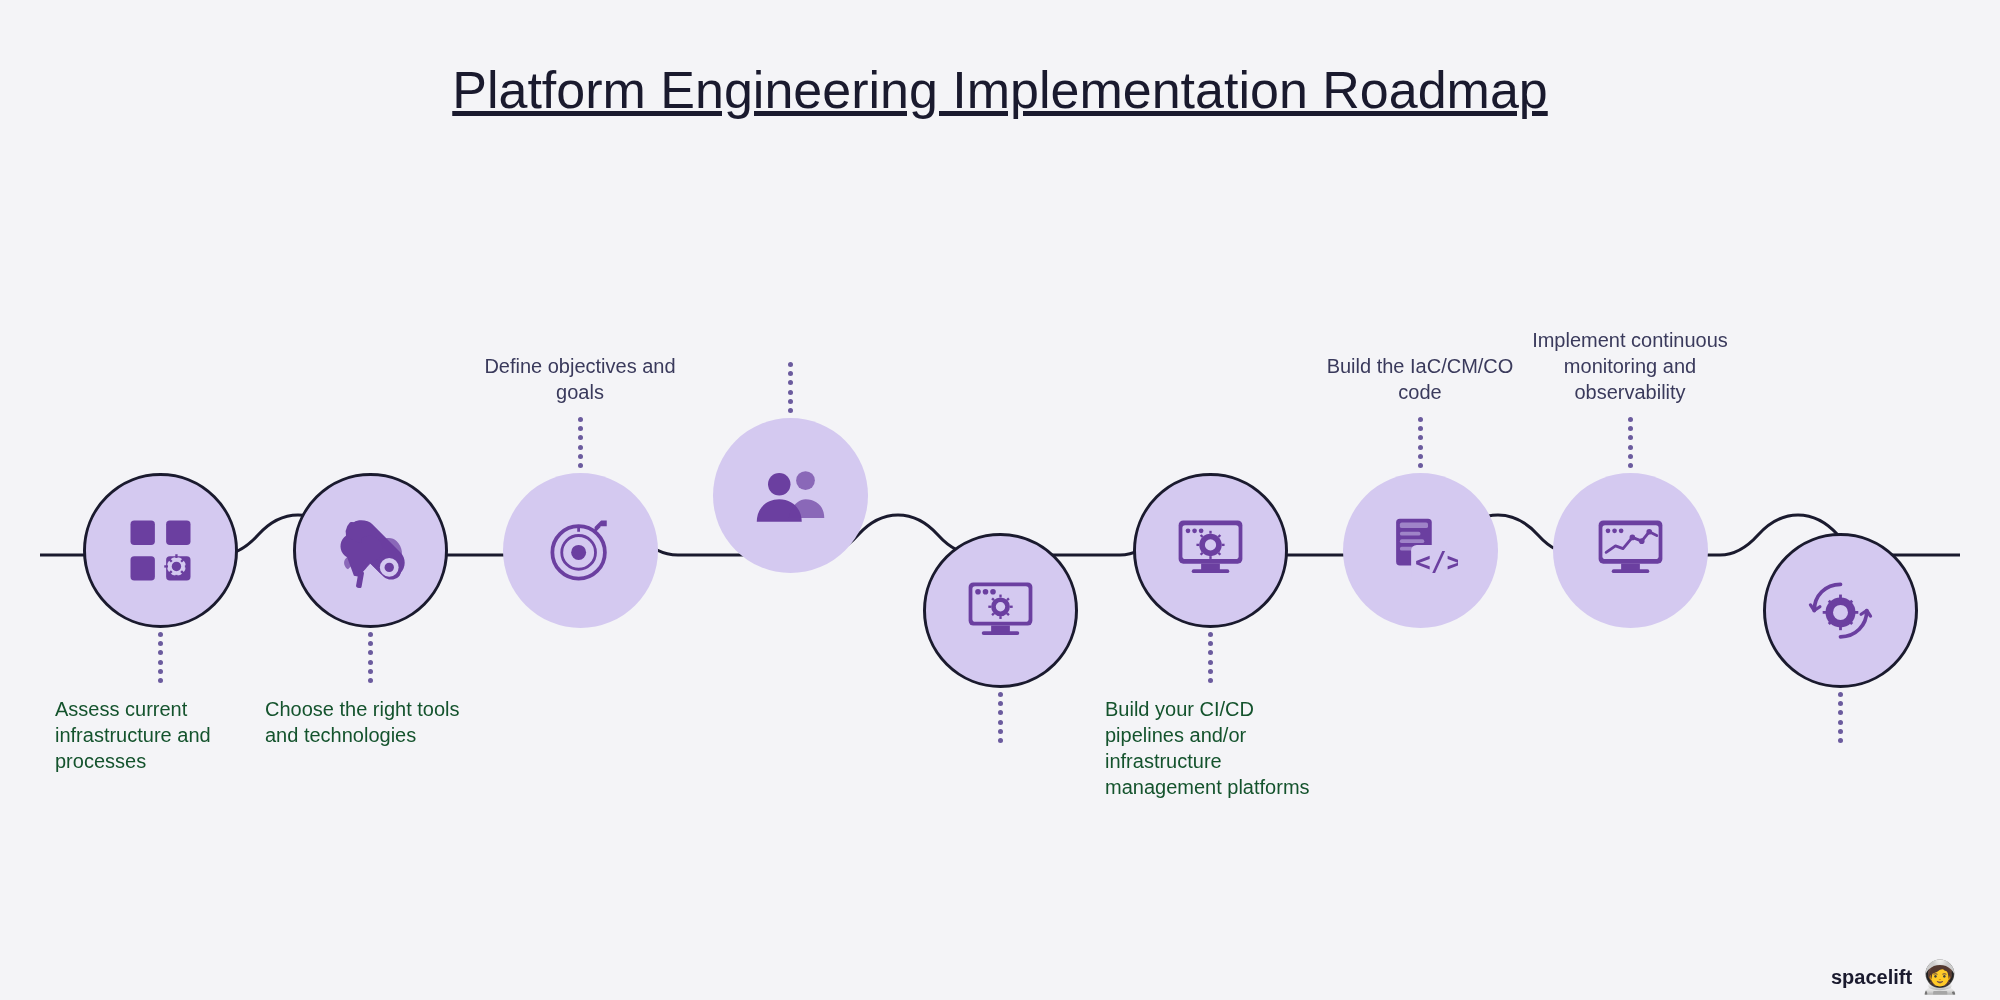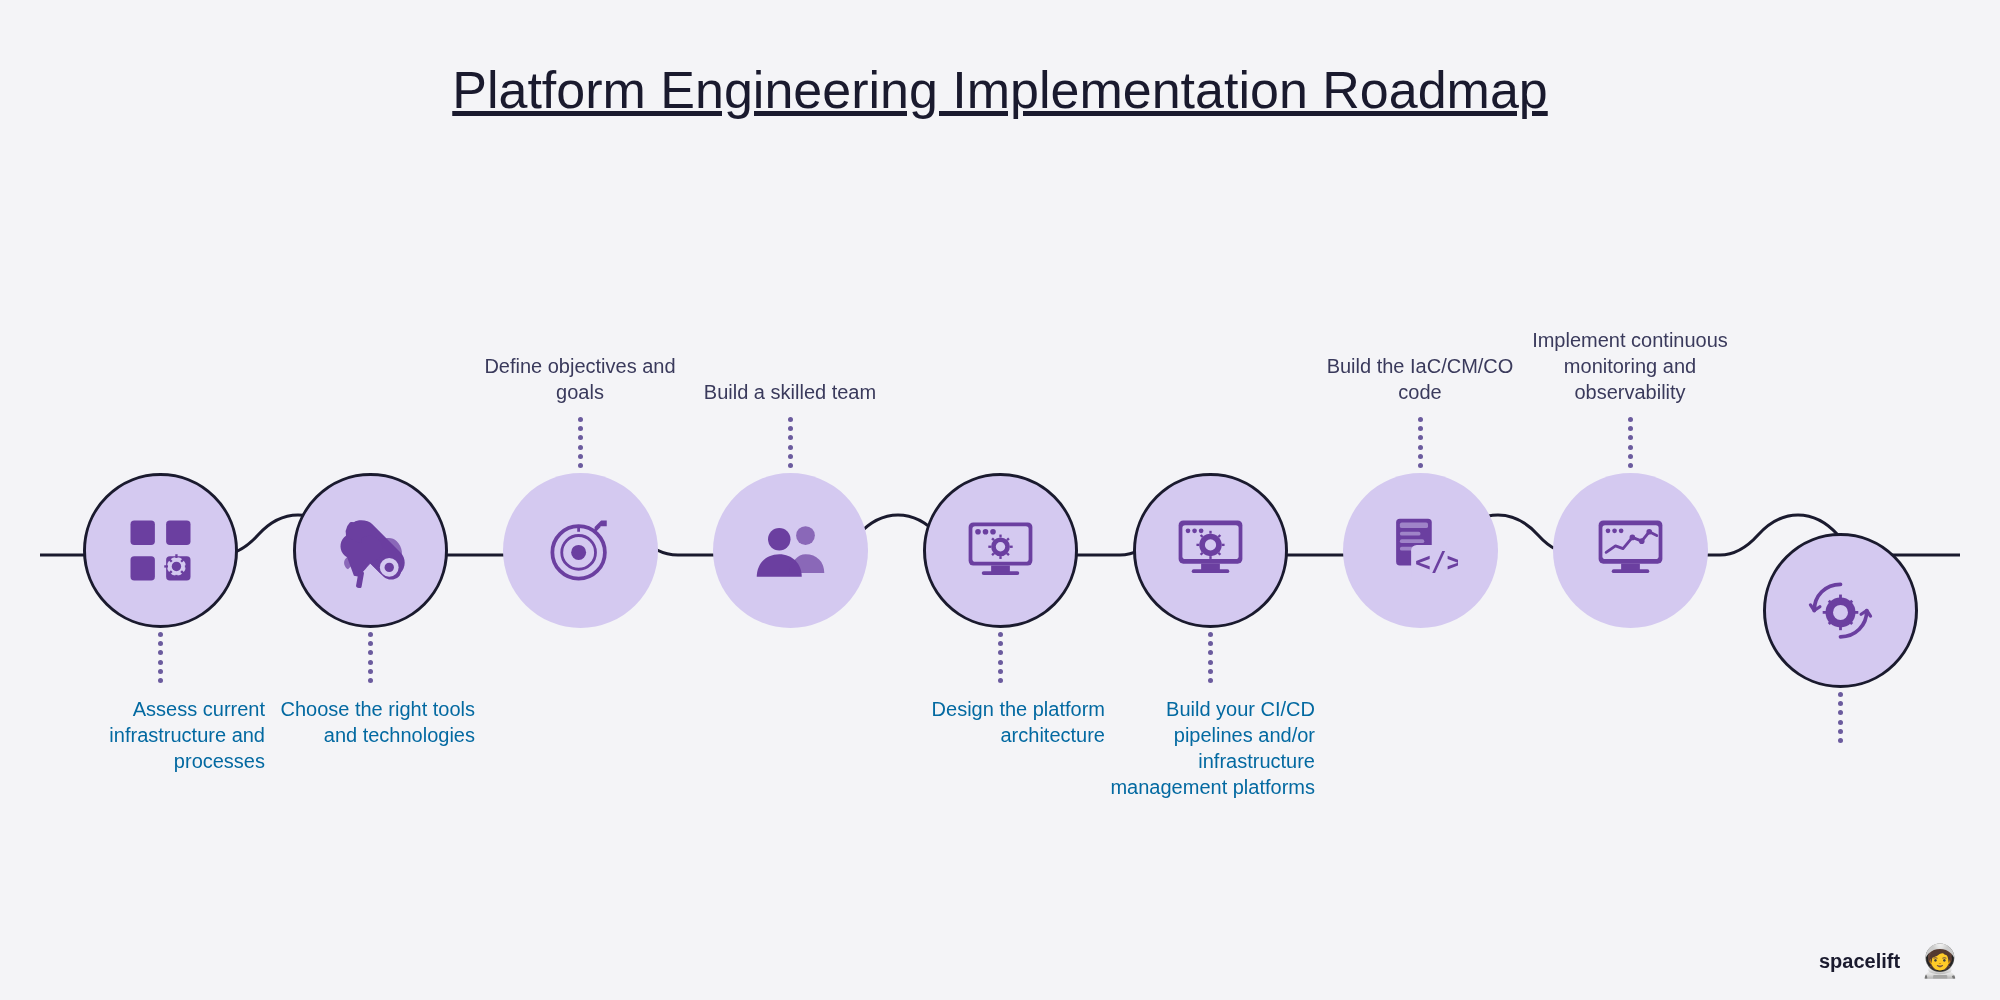--- a/index.html
+++ b/index.html
@@ -130,35 +130,35 @@
       justify-content: space-between;
       padding: 4px 0;
     }
 
     
     .label-below {
       height: 120px;
       display: flex;
       align-items: flex-start;
       justify-content: center;
-      text-align: right;
+      text-align: left;
       font-size: 20px;
-      color: #0369a1;
+      color: #14532d;
       line-height: 1.3;
       padding-top: 8px;
       width: 210px;
     }
 
     .spacelift-logo {
       position: absolute;
-      bottom: 20px;
+      bottom: 4px;
       right: 40px;
       display: flex;
       align-items: center;
-      gap: 20px;
+      gap: 8px;
       font-size: 20px;
       font-weight: 600;
       color: #1a1a2e;
     }
 
     .spacelift-logo .astronaut {
       font-size: 32px;
     }
   </style>
 </head>
@@ -273,21 +273,20 @@
       <circle cx="38" cy="42" r="8" fill="#6b3fa0"></circle>
       <line x1="38" y1="14" x2="38" y2="20" stroke="#6b3fa0" stroke-width="3"></line>
       <path d="M55 15 L62 8 L68 8 L68 14 L61 14 L55 20" fill="#6b3fa0"></path>
       <line x1="55" y1="20" x2="61" y2="14" stroke="#6b3fa0" stroke-width="2"></line>
     </svg>
         </div>
         <div class="dot-line-below" style="visibility: hidden;"></div>
         <div class="label-below"></div>
       </div>
       <div class="step">
-        <div class="label-above">Build a skilled team</div>
         <div class="dot-line-above">
           <span></span>
           <span></span>
           <span></span>
           <span></span>
           <span></span>
           <span></span>
         </div>
         <div class="circle-icon">
           <svg viewBox="0 0 80 80" fill="none" xmlns="http://www.w3.org/2000/svg">
@@ -329,21 +328,20 @@
     </svg>
         </div>
         <div class="dot-line-below">
           <span></span>
           <span></span>
           <span></span>
           <span></span>
           <span></span>
           <span></span>
         </div>
-        <div class="label-below">Design the platform architecture</div>
       </div>
       <div class="step">
         <div class="label-above"></div>
         <div class="dot-line-above" style="visibility: hidden;"></div>
         <div class="circle-icon outlined">
           <svg viewBox="0 0 80 80" fill="none" xmlns="http://www.w3.org/2000/svg">
       <rect x="6" y="8" width="68" height="46" rx="5" fill="#6b3fa0"></rect>
       <rect x="10" y="13" width="60" height="36" rx="3" fill="#d4c9f0"></rect>
       <rect x="30" y="54" width="20" height="8" fill="#6b3fa0"></rect>
       <rect x="20" y="60" width="40" height="4" rx="2" fill="#6b3fa0"></rect>

